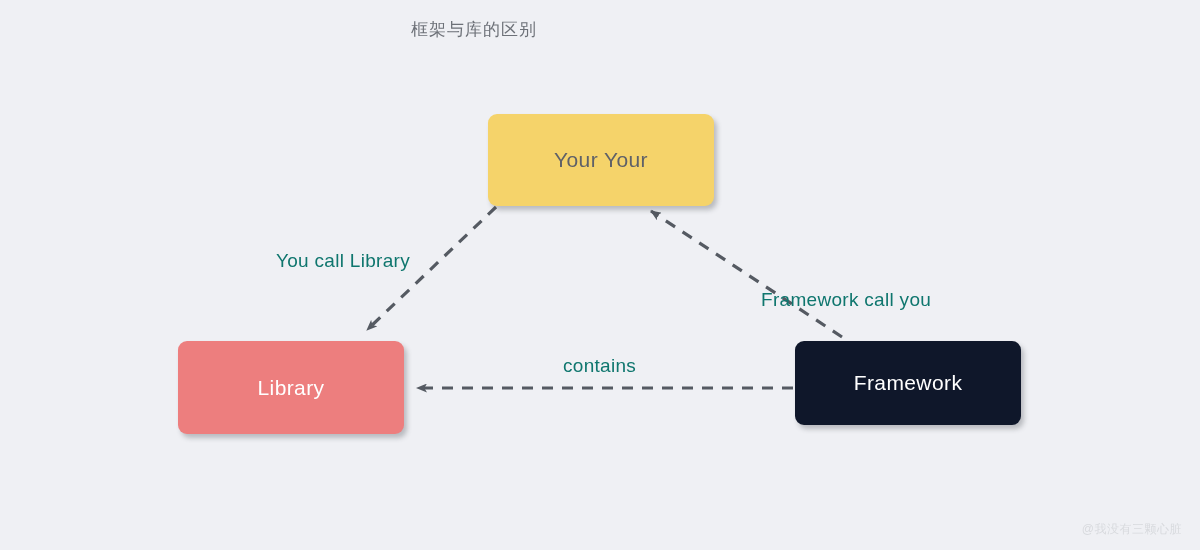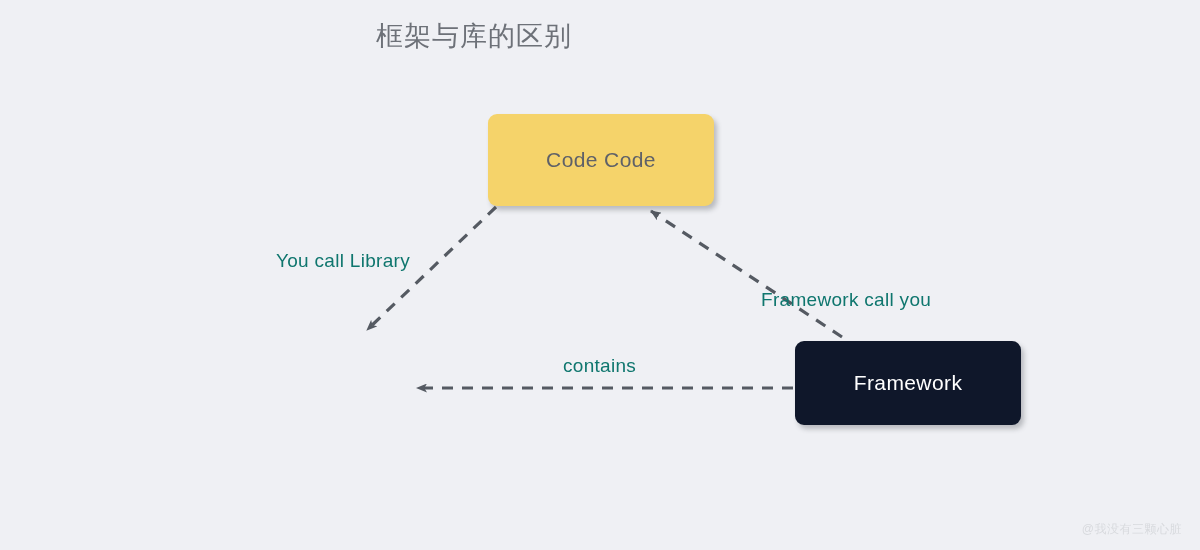--- a/index.html
+++ b/index.html
@@ -20,21 +20,21 @@
     height: 550px;
   }
 
   
   #diagram-title {
     position: absolute;
     left: 0;
     top: 18px;
     width: 948px;
     text-align: center;
-    font-size: 27px;
+    font-size: 17px;
     font-weight: 400;
     color: #6d7178;
     letter-spacing: 1px;
     white-space: nowrap;
   }
 
   
   #edge-layer {
     position: absolute;
     left: 0;
@@ -137,23 +137,26 @@
     </defs>
 
     <line x1="496" y1="207" x2="367" y2="330" stroke="#555a62" stroke-width="3.2" stroke-dasharray="11 9" stroke-linecap="butt" marker-end="url(#arrowhead)"></line>
 
     <line x1="842" y1="337" x2="651" y2="211" stroke="#555a62" stroke-width="3.2" stroke-dasharray="11 9" stroke-linecap="butt" marker-end="url(#arrowhead)"></line>
 
     <line x1="793" y1="388" x2="417" y2="388" stroke="#555a62" stroke-width="3.2" stroke-dasharray="11 9" stroke-linecap="butt" marker-end="url(#arrowhead)"></line>
   </svg>
 
   <div class="node" id="node-your-code">
-    <span class="node-label">Code Code</span>
+    <span class="node-label">Your Your</span>
   </div>
 
+  <div class="node" id="node-library">
+    <span class="node-label">Library</span>
+  </div>
 
   <div class="node" id="node-framework">
     <span class="node-label">Framework</span>
   </div>
 
   <div class="edge-label" id="edge-label-you-call-library">You call Library</div>
 
   <div class="edge-label" id="edge-label-framework-call-you">Framework call you</div>
 
   <div class="edge-label" id="edge-label-contains">contains</div>

